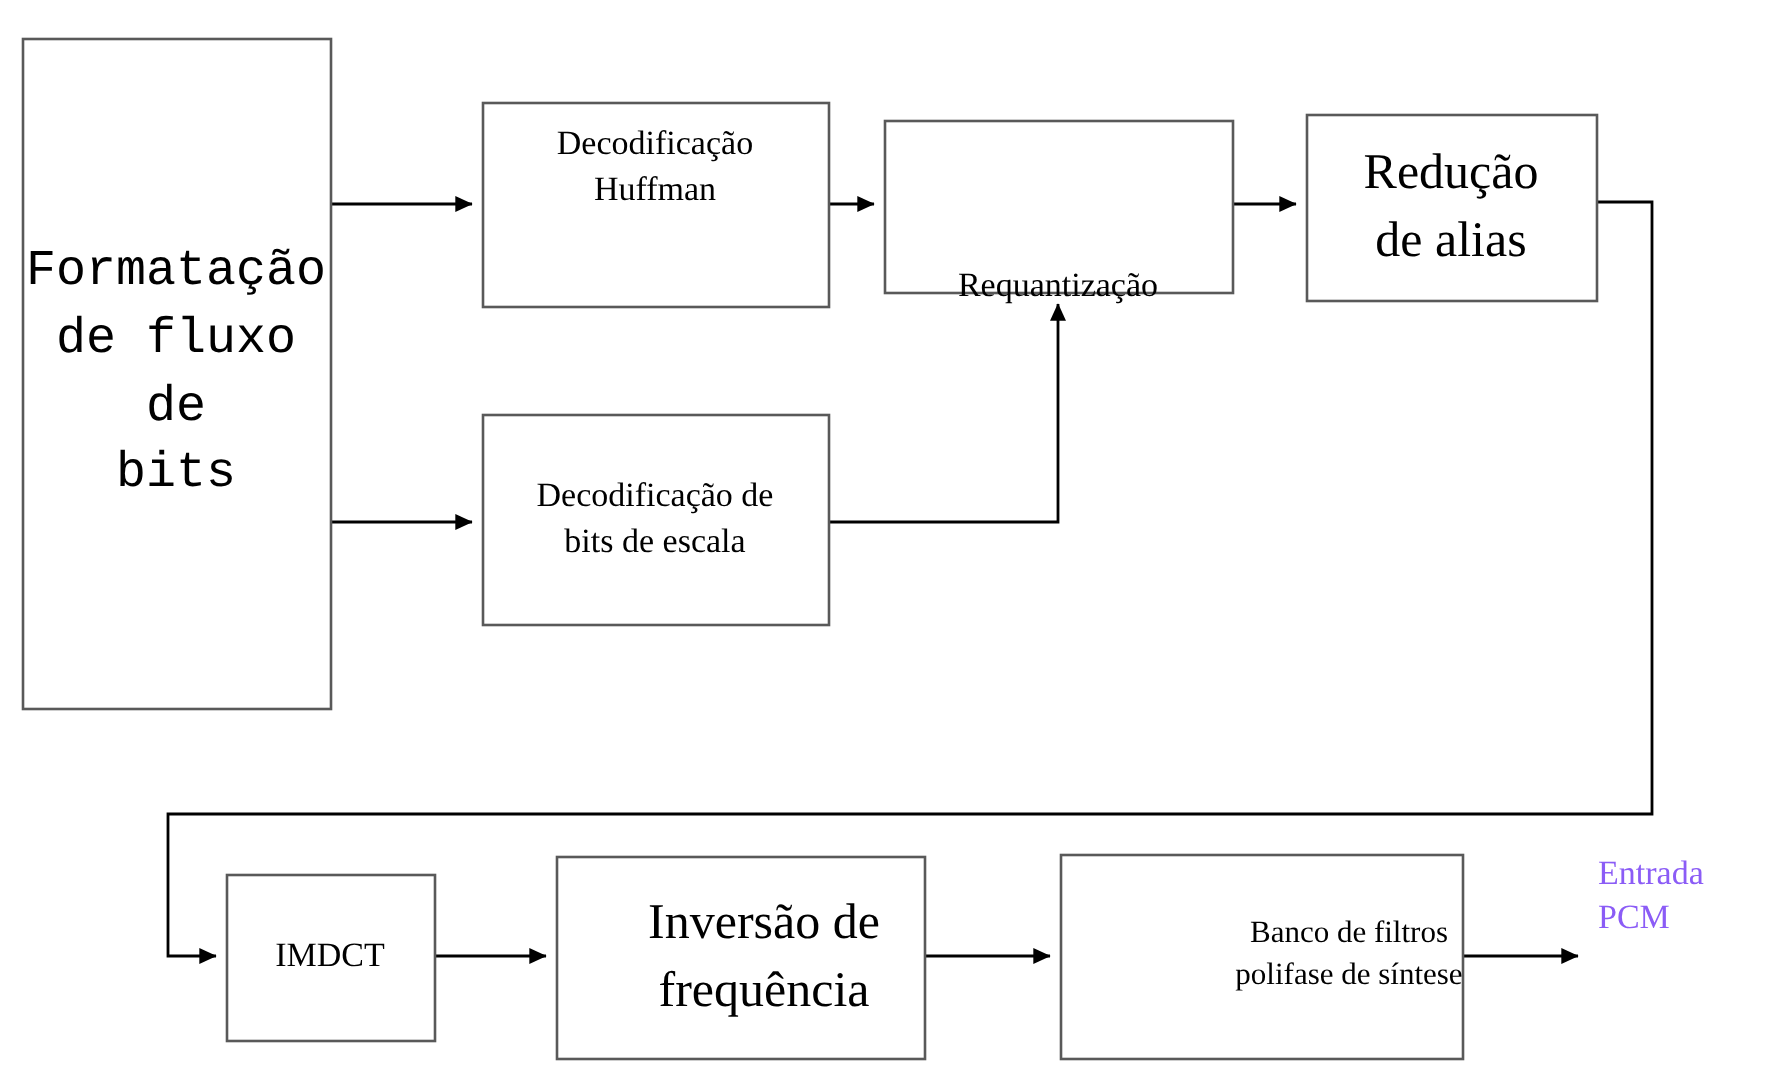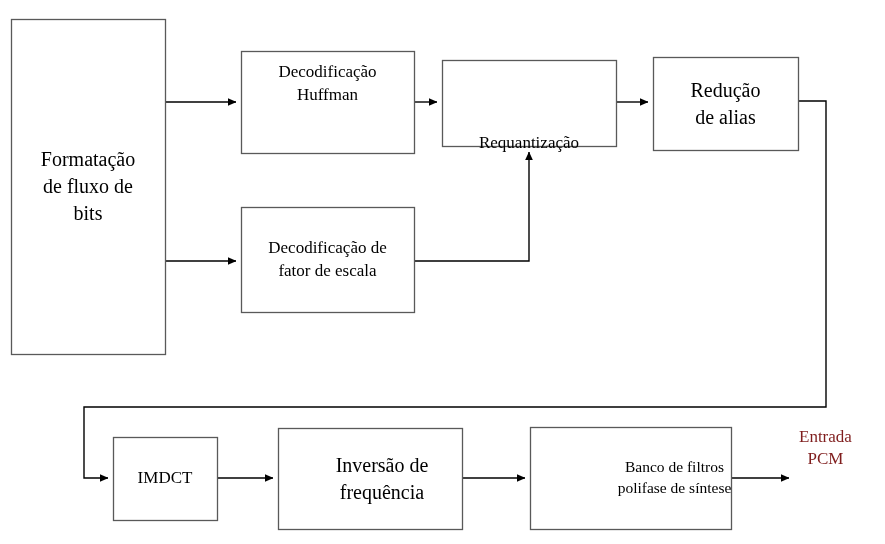--- a/index.html
+++ b/index.html
@@ -29,26 +29,26 @@
     align-items: center;
     justify-content: center;
     text-align: center;
     line-height: 1.35;
     color: #000000;
     white-space: pre-line;
     pointer-events: none;
   }
   .free-label {
     position: absolute;
-    text-align: center;
+    text-align: left;
     line-height: 1.30;
-    color: #7f1d1d;
+    color: #8b5cf6;
     white-space: pre-line;
   }
-  .fs-big   { font-size: 20px; }
+  .fs-big   { font-size: 25px; }
   .fs-mid   { font-size: 17px; }
   .fs-small { font-size: 15.5px; }
 </style>
 </head>
 <body>
 
 <div id="stage">
 
   <svg id="diagram-svg" viewBox="0 0 885 544" xmlns="http://www.w3.org/2000/svg">
     <defs>
@@ -73,27 +73,27 @@
         <rect x="241.5" y="207.5" width="173" height="105" fill="#ffffff" stroke="#595959" stroke-width="1.3"></rect>
         <rect x="442.5" y="60.5" width="174" height="86" fill="#ffffff" stroke="#595959" stroke-width="1.3"></rect>
         <rect x="653.5" y="57.5" width="145" height="93" fill="#ffffff" stroke="#595959" stroke-width="1.3"></rect>
         <rect x="113.5" y="437.5" width="104" height="83" fill="#ffffff" stroke="#595959" stroke-width="1.3"></rect>
         <rect x="278.5" y="428.5" width="184" height="101" fill="#ffffff" stroke="#595959" stroke-width="1.3"></rect>
         <rect x="530.5" y="427.5" width="201" height="102" fill="#ffffff" stroke="#595959" stroke-width="1.3"></rect>
       </g>
   </svg>
 
   <div id="label-layer">
-      <div class="blk-label fs-big" style="left: 11px; top: 19px; width: 154px; height: 335px;">Formatação
+      <div class="blk-label fs-big" style="left: 11px; top: 19px; width: 154px; height: 335px; font-family: Liberation Mono, monospace;">Formatação
 de fluxo de
 bits</div>
       <div class="blk-label fs-mid" style="left: 241px; top: 33px; width: 173px; height: 102px;">Decodificação
 Huffman</div>
       <div class="blk-label fs-mid" style="left: 241px; top: 207px; width: 173px; height: 105px;">Decodificação de
-fator de escala</div>
+bits de escala</div>
       <div class="blk-label fs-mid" style="left: 442px; top: 60px; width: 174px; height: 86px; margin-top: 40px;">Requantização</div>
       <div class="blk-label fs-big" style="left: 653px; top: 57px; width: 145px; height: 93px;">Redução
 de alias</div>
       <div class="blk-label fs-mid" style="left: 113px; top: 437px; width: 104px; height: 83px;">IMDCT</div>
       <div class="blk-label fs-big" style="left: 278px; top: 428px; width: 184px; height: 101px; margin-left: 12px;">Inversão de
 frequência</div>
       <div class="blk-label fs-small" style="left: 530px; top: 427px; width: 201px; height: 102px; margin-left: 44px;">Banco de filtros
 polifase de síntese</div>
     </div>
   <div id="free-label-layer">

